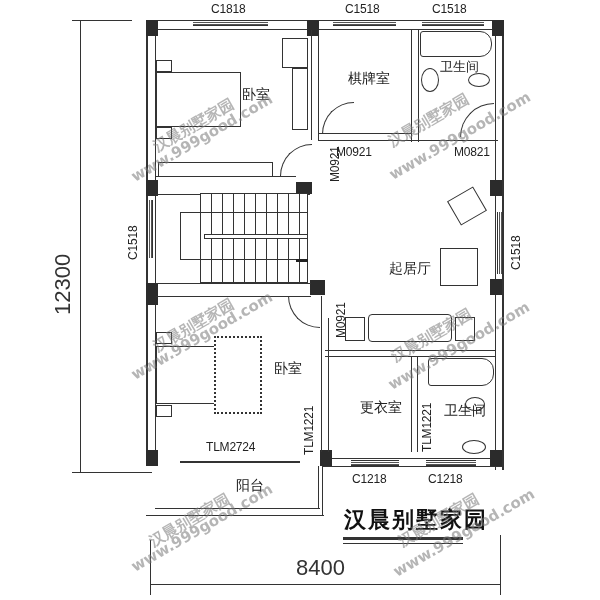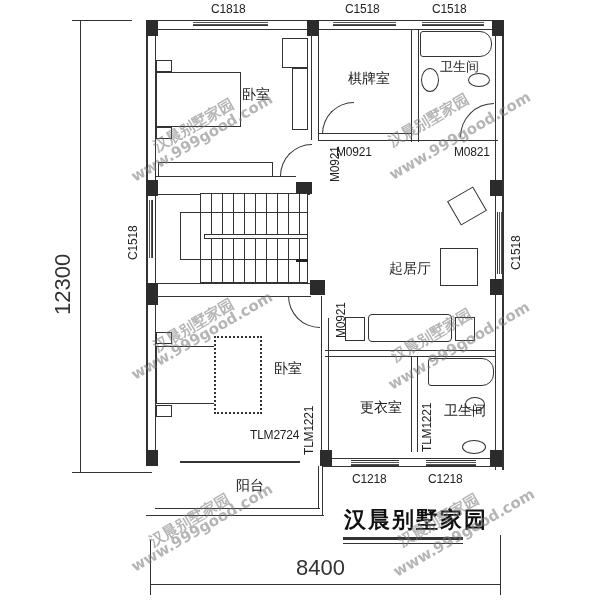--- a/index.html
+++ b/index.html
@@ -148,21 +148,21 @@
 <div class="room" style="left:389px;top:260px;">起居厅</div>
 <div class="room" style="left:274px;top:360px;">卧室</div>
 <div class="room" style="left:360px;top:399px;">更衣室</div>
 <div class="room" style="left:444px;top:402px;">卫生间</div>
 <div class="room" style="left:236px;top:477px;">阳台</div>
 
 <div class="lbl" style="left:336px;top:145px;">M0921</div>
 <div class="lbl vtext" style="left:328px;top:182px;">M0921</div>
 <div class="lbl" style="left:454px;top:145px;">M0821</div>
 <div class="lbl vtext" style="left:334px;top:338px;">M0921</div>
-<div class="lbl" style="left:206px;top:428px;margin-left:44px;">TLM2724</div>
+<div class="lbl" style="left:206px;top:440px;">TLM2724</div>
 <div class="lbl vtext" style="left:302px;top:455px;">TLM1221</div>
 <div class="lbl vtext" style="left:420px;top:452px;">TLM1221</div>
 
 <div class="title" style="left:344px;top:505px;">汉晨别墅家园</div>
 <div class="line" style="left:343px;top:537px;width:120px;height:3px;"></div>
 <div class="line" style="left:343px;top:543px;width:120px;height:1px;"></div>
 
 <div class="wm" style="left:150px;top:140px;">汉晨别墅家园</div>
 <div class="wm" style="left:128px;top:170px;">www.999good.com</div>
 <div class="wm" style="left:385px;top:135px;">汉晨别墅家园</div>

